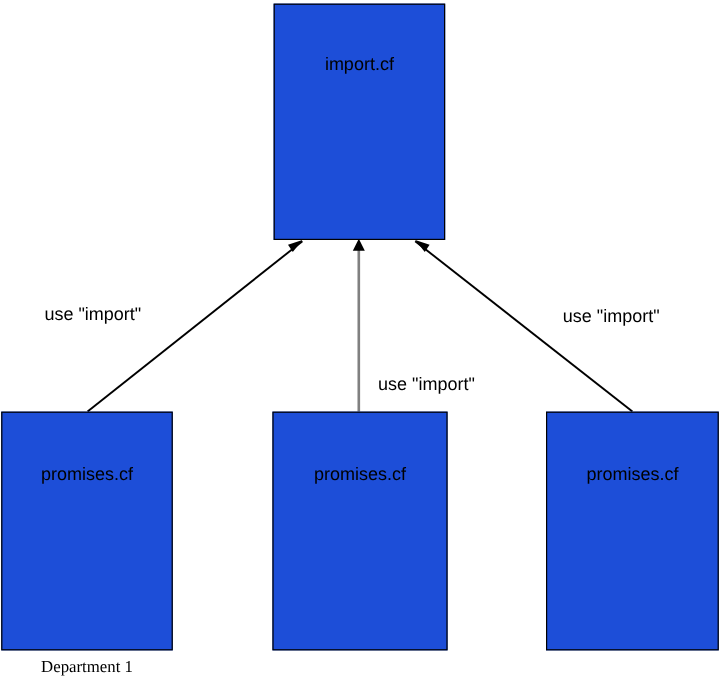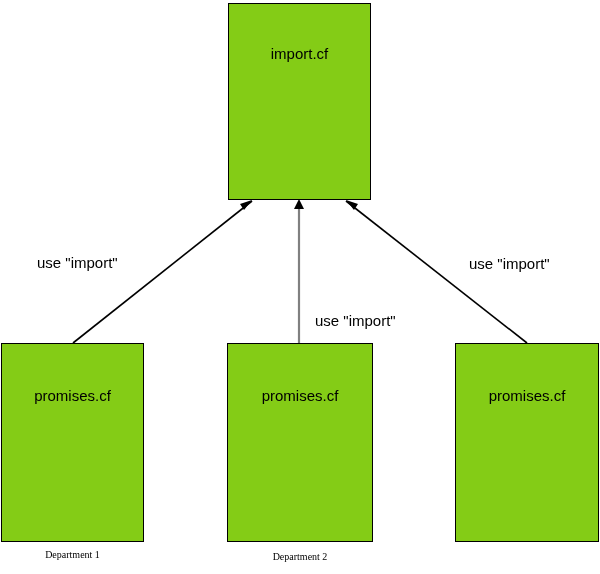--- a/index.html
+++ b/index.html
@@ -26,39 +26,39 @@
     position: absolute;
     left: 0;
     top: 0;
     width: 600px;
     height: 574px;
     pointer-events: none;
   }
   .node-box {
     position: absolute;
     box-sizing: border-box;
-    background: #84cc16;
+    background: #1d4ed8;
     border: 1px solid #000000;
   }
   .node-label {
     position: absolute;
     left: 0;
     right: 0;
     text-align: center;
     font-family: "Liberation Sans", sans-serif;
     font-size: 15px;
     color: #000000;
     line-height: 1;
     white-space: nowrap;
   }
   .caption {
     position: absolute;
     text-align: center;
     font-family: "Liberation Serif", serif;
-    font-size: 10px;
+    font-size: 14px;
     color: #000000;
     line-height: 1;
     white-space: nowrap;
   }
   .edge-label {
     position: absolute;
     font-family: "Liberation Sans", sans-serif;
     font-size: 15px;
     color: #000000;
     line-height: 1;
@@ -141,21 +141,20 @@
   <div class="node-box" id="node-promises-2">
     <div class="node-label">promises.cf</div>
   </div>
 
   <div class="node-box" id="node-promises-3">
     <div class="node-label">promises.cf</div>
   </div>
 
   <div class="caption" id="caption-1">Department 1</div>
 
-  <div class="caption" id="caption-2">Department 2</div>
 
 
   <div class="edge-label" id="edge-label-left">use "import"</div>
 
   <div class="edge-label" id="edge-label-middle">use "import"</div>
 
   <div class="edge-label" id="edge-label-right">use "import"</div>
 
 </div>
 

